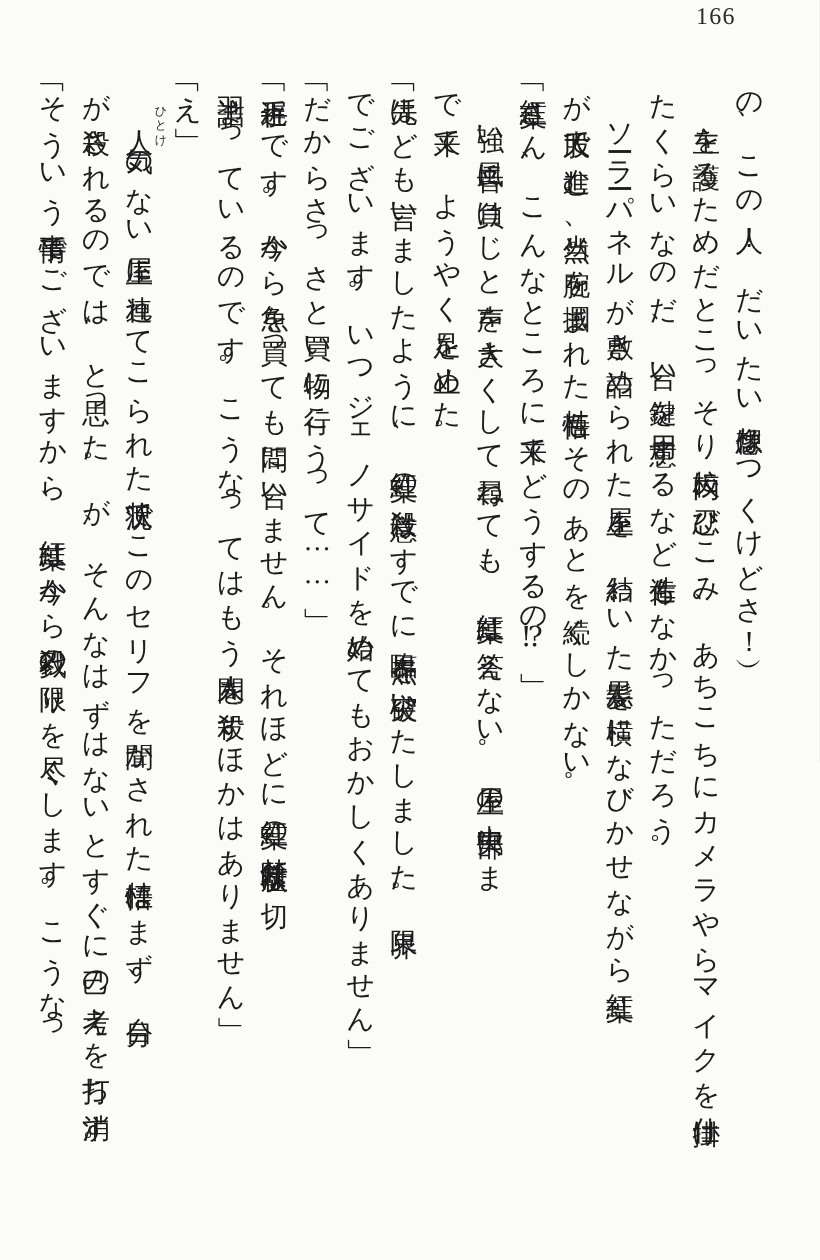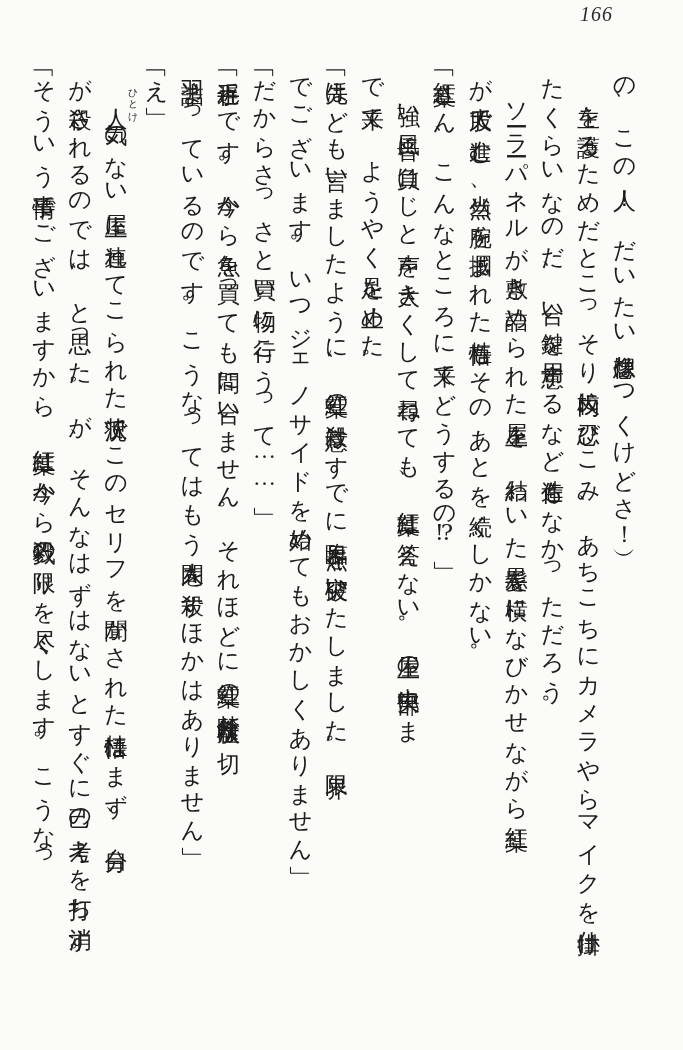--- a/index.html
+++ b/index.html
@@ -14,21 +14,20 @@
     margin: 0 auto;
     background: #fbfbf8;
     overflow: hidden;
     font-family: "Liberation Serif", "DejaVu Serif", serif;
   }
   .page-number {
     position: absolute;
     top: 3px;
     left: 580px;
     font-size: 20px;
-    font-style: italic;
     letter-spacing: 1px;
     color: #2a2a2a;
   }
   .text-block {
     position: absolute;
     top: 62px;
     right: 41px;
     height: 952px;
     writing-mode: vertical-rl;
     -webkit-writing-mode: vertical-rl;

